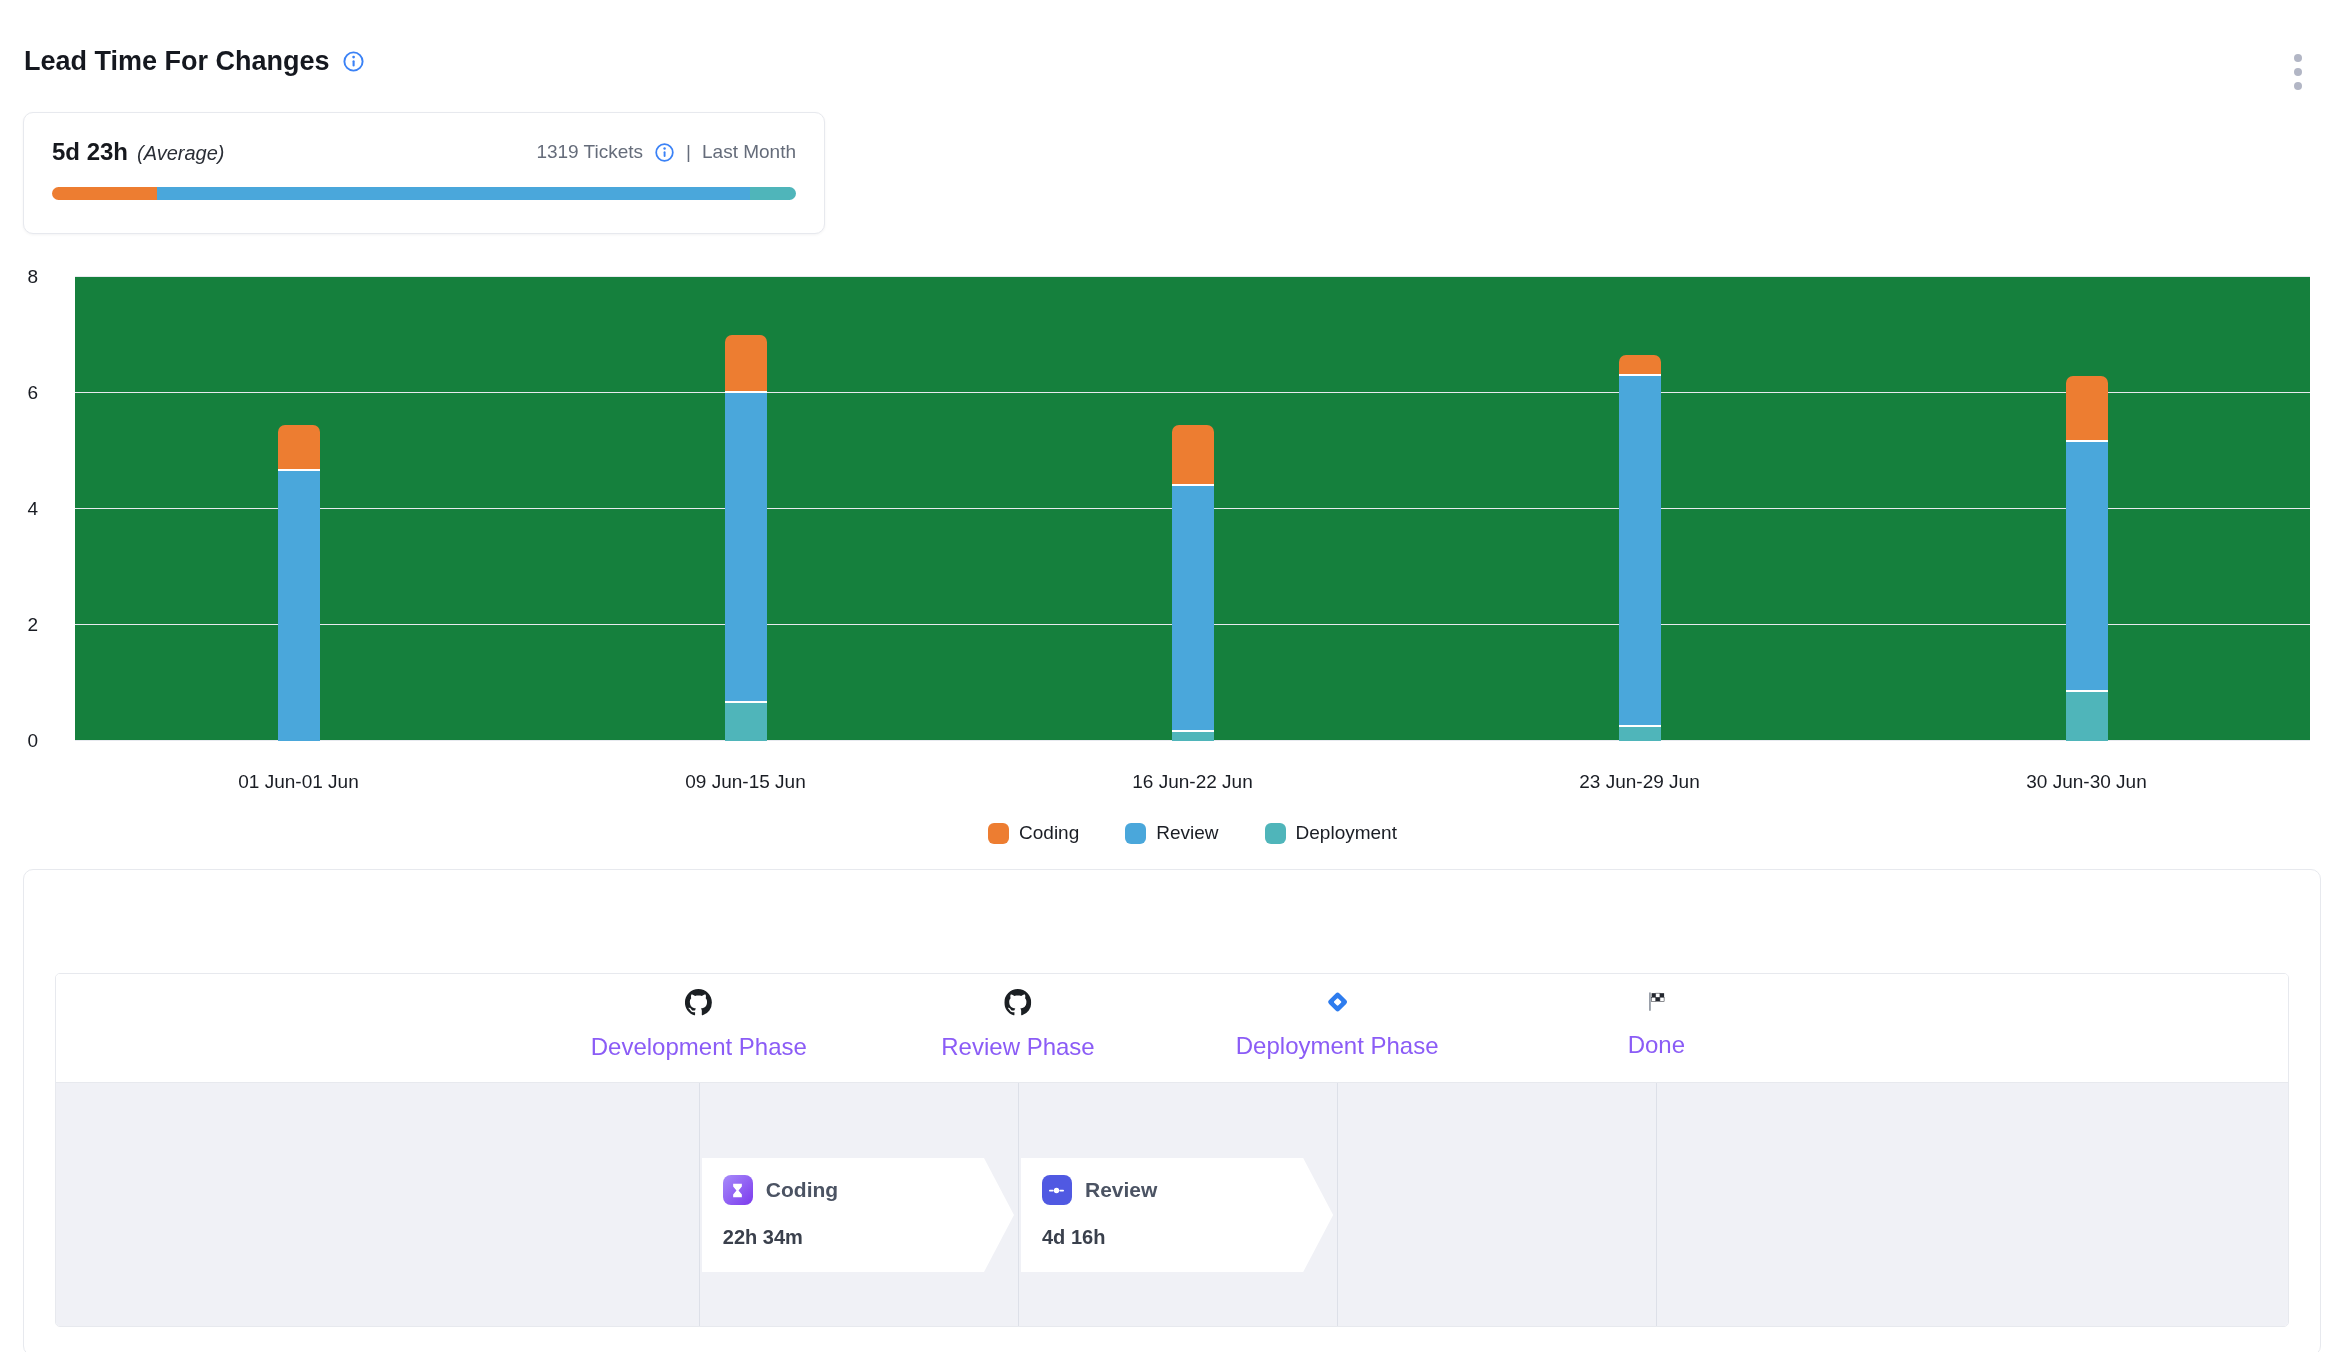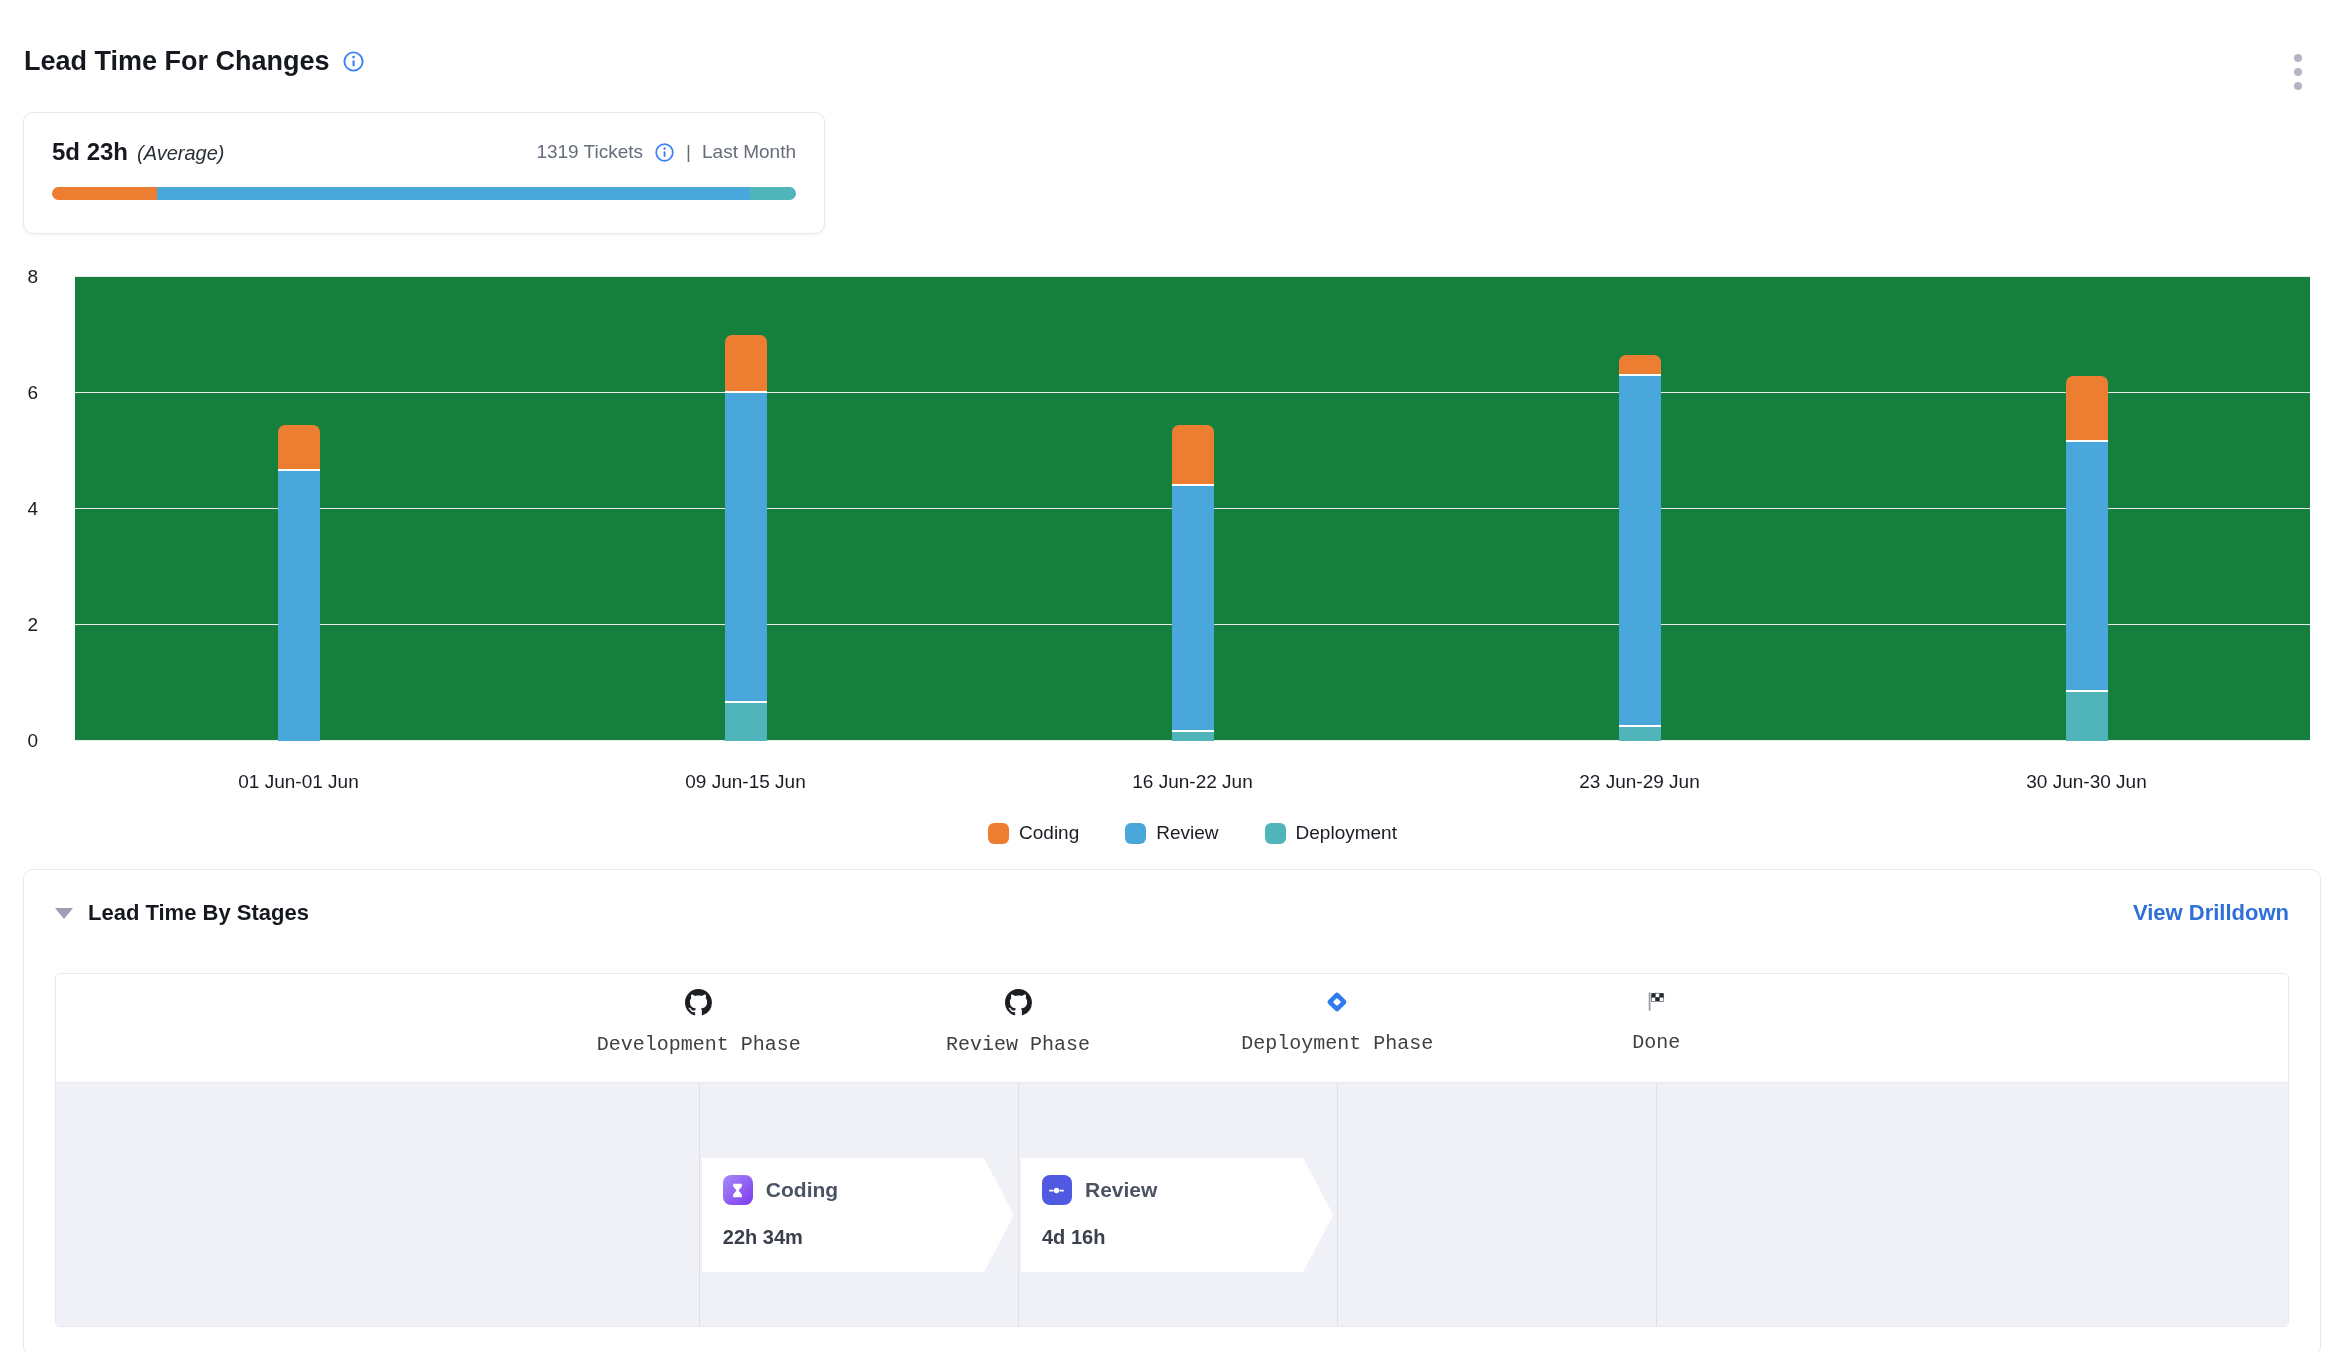--- a/index.html
+++ b/index.html
@@ -48,21 +48,21 @@
   .panel-title { display:flex; align-items:center; gap:15px; font-size:22px; font-weight:700; color:#15181F; }
   .caret { width:0; height:0; border-left:9px solid transparent; border-right:9px solid transparent;
            border-top:11px solid #9BA0B5; cursor:pointer; }
   .drilldown { font-size:22px; font-weight:700; color:#2E6FD9; cursor:pointer; }
 
   .stage-table { position:absolute; left:31px; right:31px; top:103px; height:354px;
                  border:1px solid #E7E9EE; border-radius:5px; overflow:hidden; }
   .stage-head { position:absolute; top:0; left:0; right:0; height:109px; background:#fff; border-bottom:1px solid #E7E9EE; }
   .milestone { position:absolute; top:15px; transform:translateX(-50%); display:flex; flex-direction:column;
                align-items:center; gap:13px; }
-  .milestone-label { font-size:20px; color:#404040; white-space:nowrap;font-family:Liberation Mono, monospace; }
+  .milestone-label { font-size:24px; color:#8b5cf6; white-space:nowrap; }
   .stage-body { position:absolute; top:109px; bottom:0; left:0; right:0; background:#F0F1F6; }
   .vdivider { position:absolute; top:0; bottom:0; width:1px; background:#DDE0E8; }
 
   .pos-0 { left:28.8%; } .pos-1 { left:43.1%; } .pos-2 { left:57.4%; } .pos-3 { left:71.7%; }
 
   .stage-card { position:absolute; top:75px; height:114px; background:#fff; padding:17px 21px; cursor:pointer;
                 clip-path:polygon(0 0, calc(100% - 30px) 0, 100% 50%, calc(100% - 30px) 100%, 0 100%); }
   .card-0 { left:calc(28.8% + 3px); width:calc(14.3% - 7px); }
   .card-1 { left:calc(43.1% + 3px); width:calc(14.3% - 7px); }
   .card-2 { left:calc(57.4% + 3px); width:calc(14.3% - 7px); }
@@ -175,27 +175,20 @@
           <span>Review</span>
         </div>
         <div class="legend-item">
           <span class="swatch" style="background: rgb(79, 181, 186);"></span>
           <span>Deployment</span>
         </div>
       </div>
   </div>
 
   <div class="panel">
-    <div class="panel-head">
-      <div class="panel-title">
-        <span class="caret"></span>
-        <span>Lead Time By Stages</span>
-      </div>
-      <span class="drilldown">View Drilldown</span>
-    </div>
 
     <div class="stage-table">
       <div class="stage-head">
 
         <div class="milestone pos-0">
           <span>
             <svg viewBox="0 0 16 16" width="27" height="27" fill="#1B1F23">
               <path d="M8 0C3.58 0 0 3.58 0 8c0 3.54 2.29 6.53 5.47 7.59.4.07.55-.17.55-.38 0-.19-.01-.82-.01-1.49-2.01.37-2.53-.49-2.69-.94-.09-.23-.48-.94-.82-1.13-.28-.15-.68-.52-.01-.53.63-.01 1.08.58 1.23.82.72 1.21 1.87.87 2.33.66.07-.52.28-.87.51-1.07-1.78-.2-3.64-.89-3.64-3.95 0-.87.31-1.59.82-2.15-.08-.2-.36-1.02.08-2.12 0 0 .67-.21 2.2.82.64-.18 1.32-.27 2-.27s1.36.09 2 .27c1.53-1.04 2.2-.82 2.2-.82.44 1.1.16 1.92.08 2.12.51.56.82 1.27.82 2.15 0 3.07-1.87 3.75-3.65 3.95.29.25.54.73.54 1.48 0 1.07-.01 1.93-.01 2.2 0 .21.15.46.55.38A8.01 8.01 0 0 0 16 8c0-4.42-3.58-8-8-8z"></path>
             </svg>
           </span>

